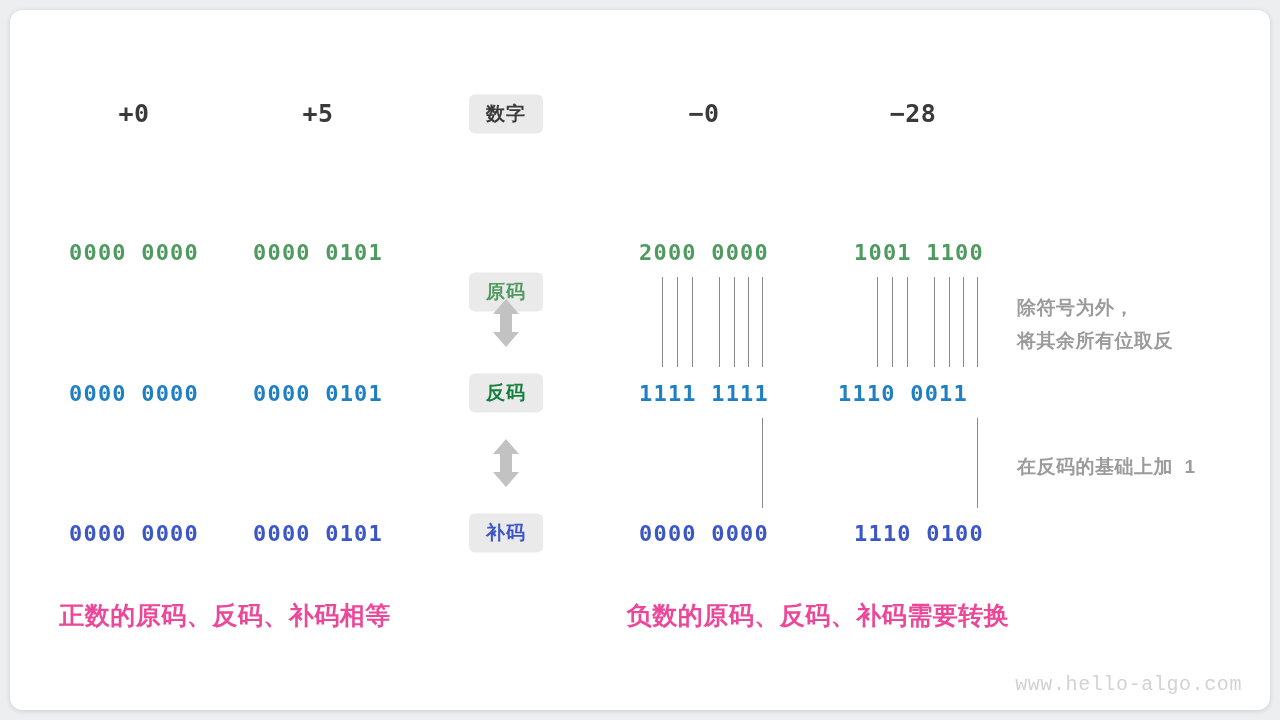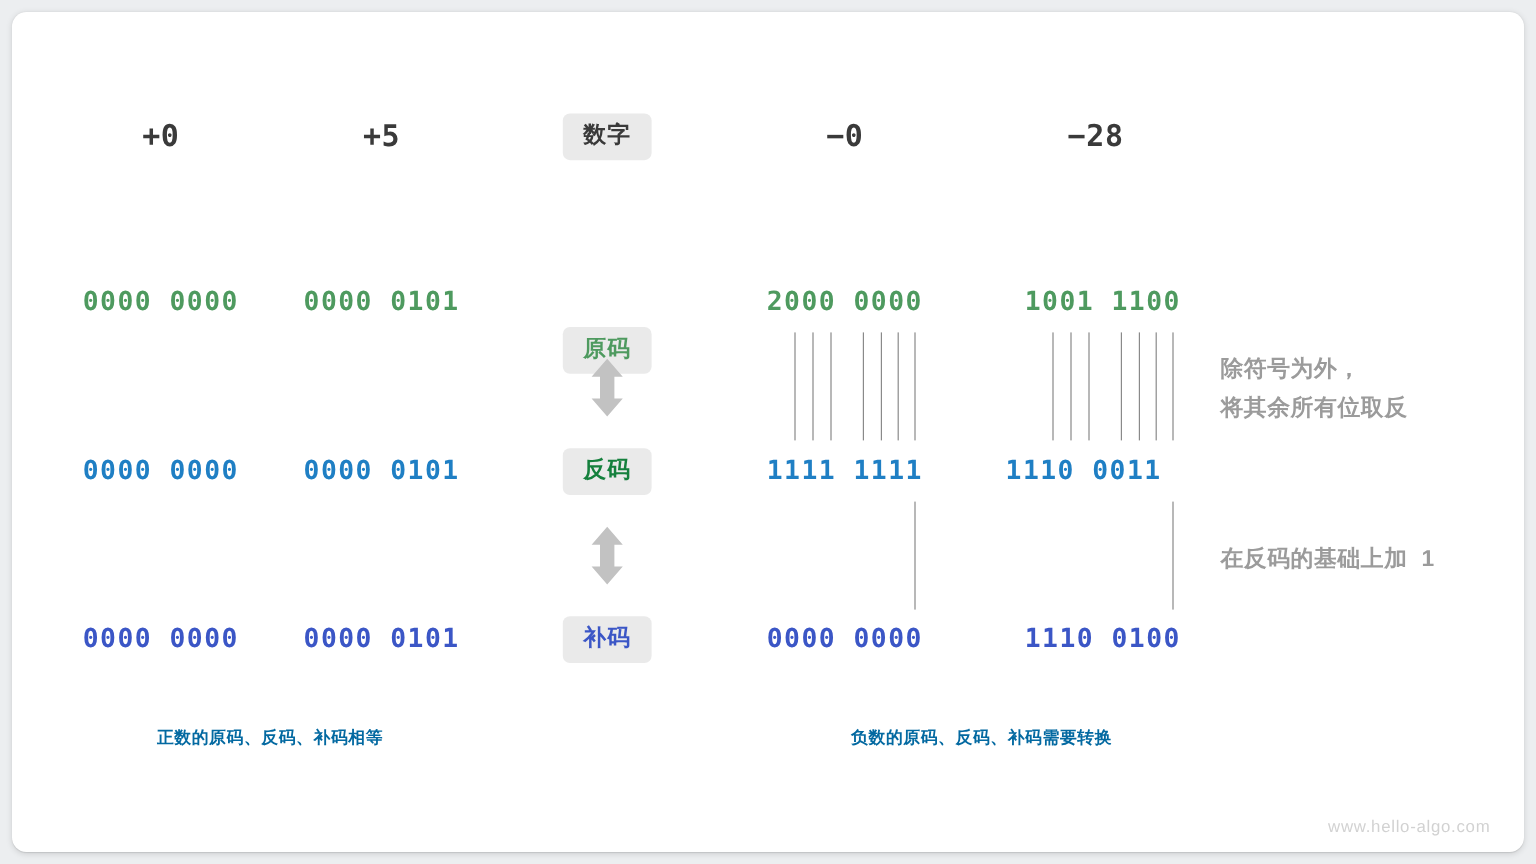--- a/index.html
+++ b/index.html
@@ -91,33 +91,33 @@
     color: #9b9b9b;
     font-size: 19px;
     font-weight: bold;
     line-height: 1.75;
     white-space: pre;
     letter-spacing: 0.5px;
   }
   .caption {
     position: absolute;
     transform: translate(-50%, -50%);
-    color: #0369a1;
-    font-size: 14px;
+    color: #ec4899;
+    font-size: 25px;
     font-weight: bold;
     white-space: nowrap;
     letter-spacing: 0.5px;
   }
   .watermark {
     position: absolute;
     right: 28px;
     bottom: 14px;
     color: #d2d2d2;
-    font-family: Liberation Sans, sans-serif;
-    font-size: 14px;
+    font-family: Liberation Mono, monospace;
+    font-size: 20px;
     letter-spacing: 0.6px;
   }
 </style>
 </head>
 <body>
 
 <div id="card">
 
   <div class="cell num" style="left:124px; top:103px;">+0</div>
 

